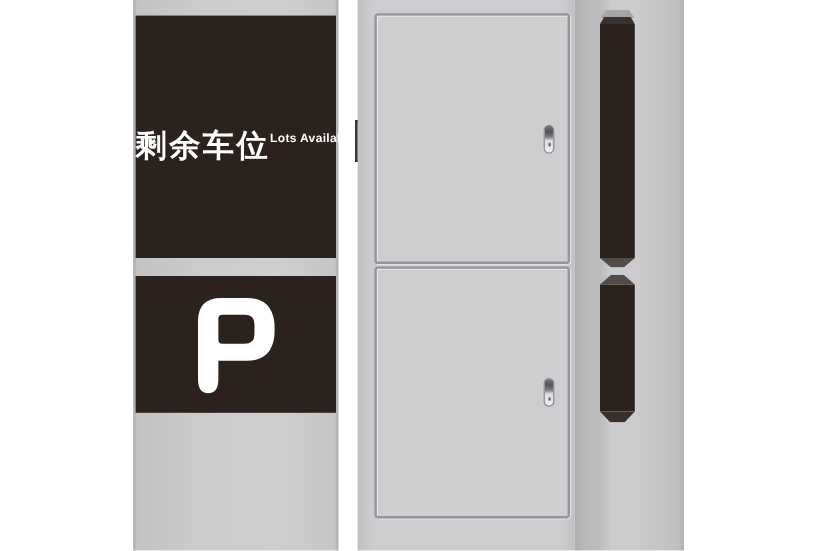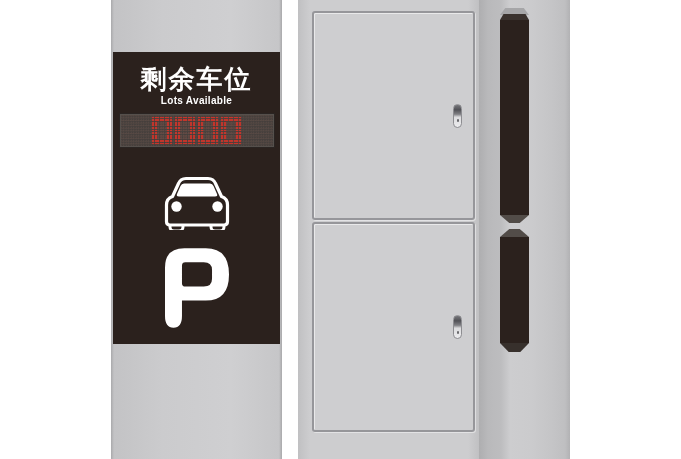--- a/index.html
+++ b/index.html
@@ -8,21 +8,21 @@
     font-family:"Liberation Sans","DejaVu Sans",sans-serif;
   }
   
   .front-pillar{
     position:absolute;left:111px;top:0;width:171px;height:459px;
     background:linear-gradient(90deg,#a9a9ab 0px,#c3c3c5 3px,#cbcbcd 30%,#cfcfd1 70%,#c6c6c8 calc(100% - 3px),#a9a9ab 100%);
   }
   .sign-panel{
     position:absolute;left:2px;width:167px;background:#2b211d;
   }
-  .sign-panel.top{top:13px;height:202px;display:flex;flex-direction:column;align-items:center;margin-top:39px;}
+  .sign-panel.top{top:13px;height:202px;display:flex;flex-direction:row;align-items:center;}
   .sign-panel.bottom{top:230px;height:114px;display:flex;align-items:center;justify-content:center;}
   .title-cn{
     margin-top:14px;color:#fff;font-size:26px;line-height:1;font-weight:bold;letter-spacing:2px;white-space:nowrap;
   }
   .title-en{
     margin-top:4px;color:#fff;font-size:10px;line-height:1;font-weight:bold;letter-spacing:.3px;white-space:nowrap;
   }
   .led{
     margin-top:7px;width:156px;height:35px;background:#453f3c;
     border:1px solid #2a2422;box-sizing:border-box;

